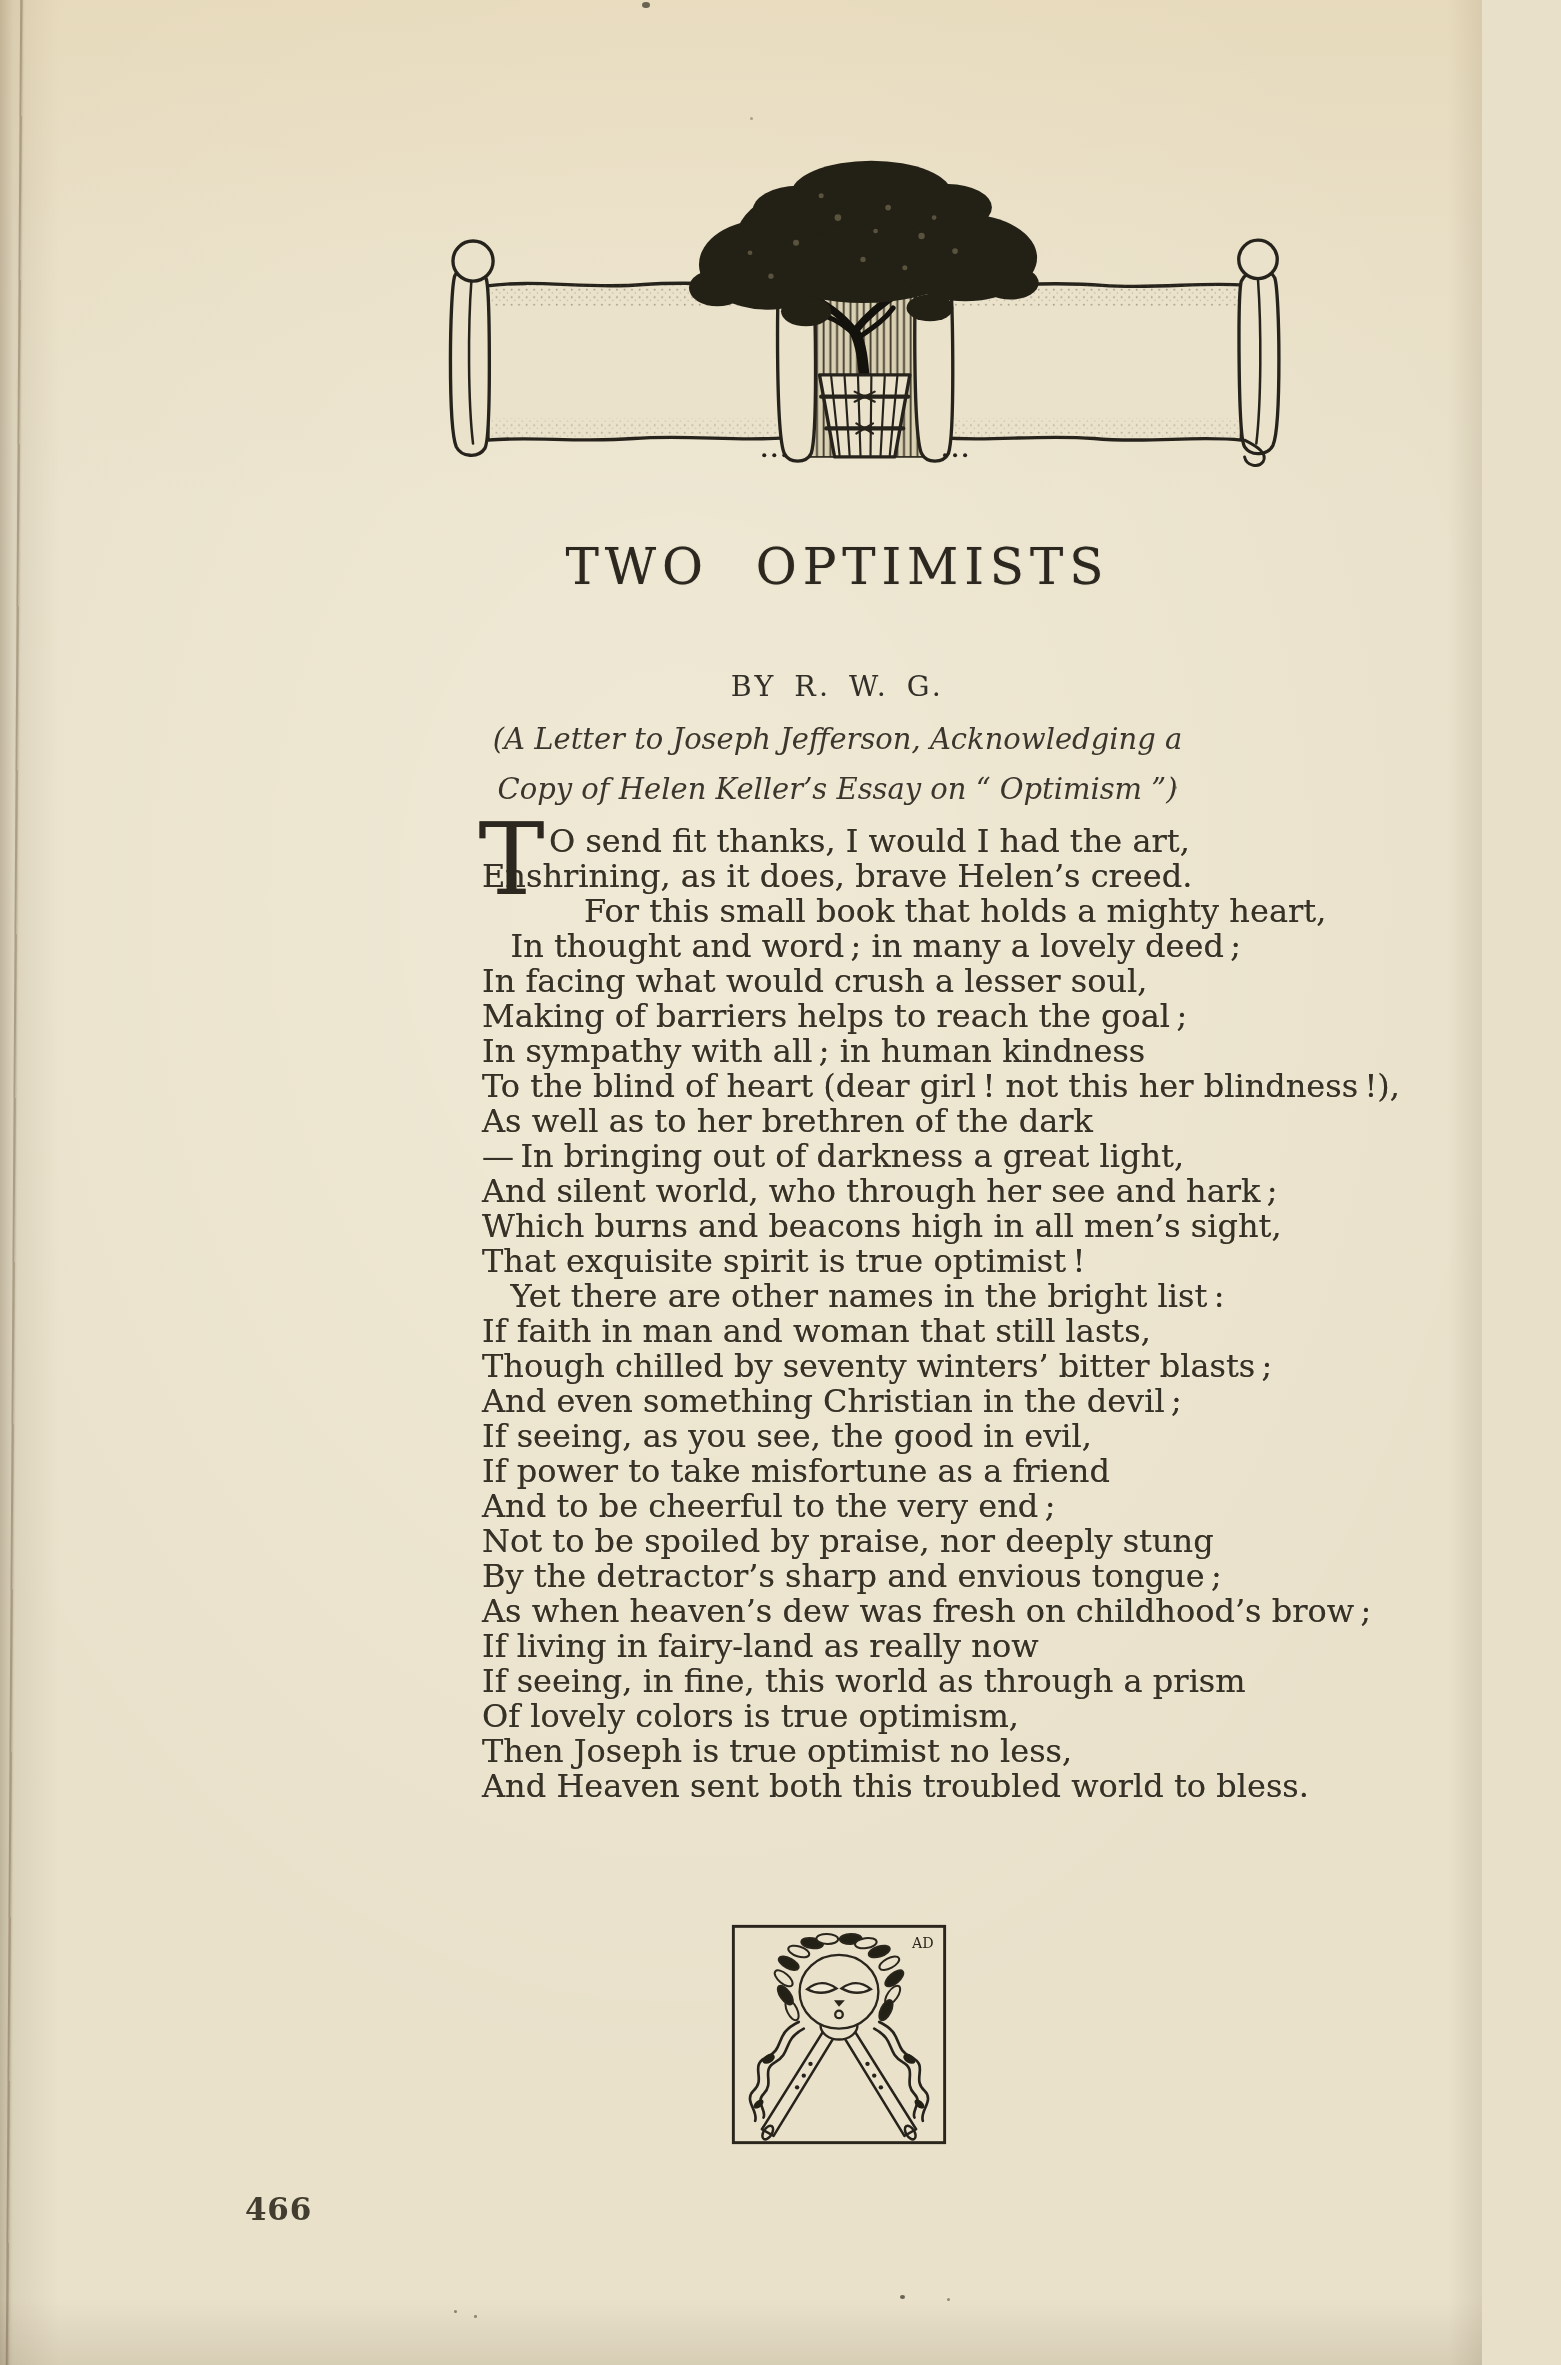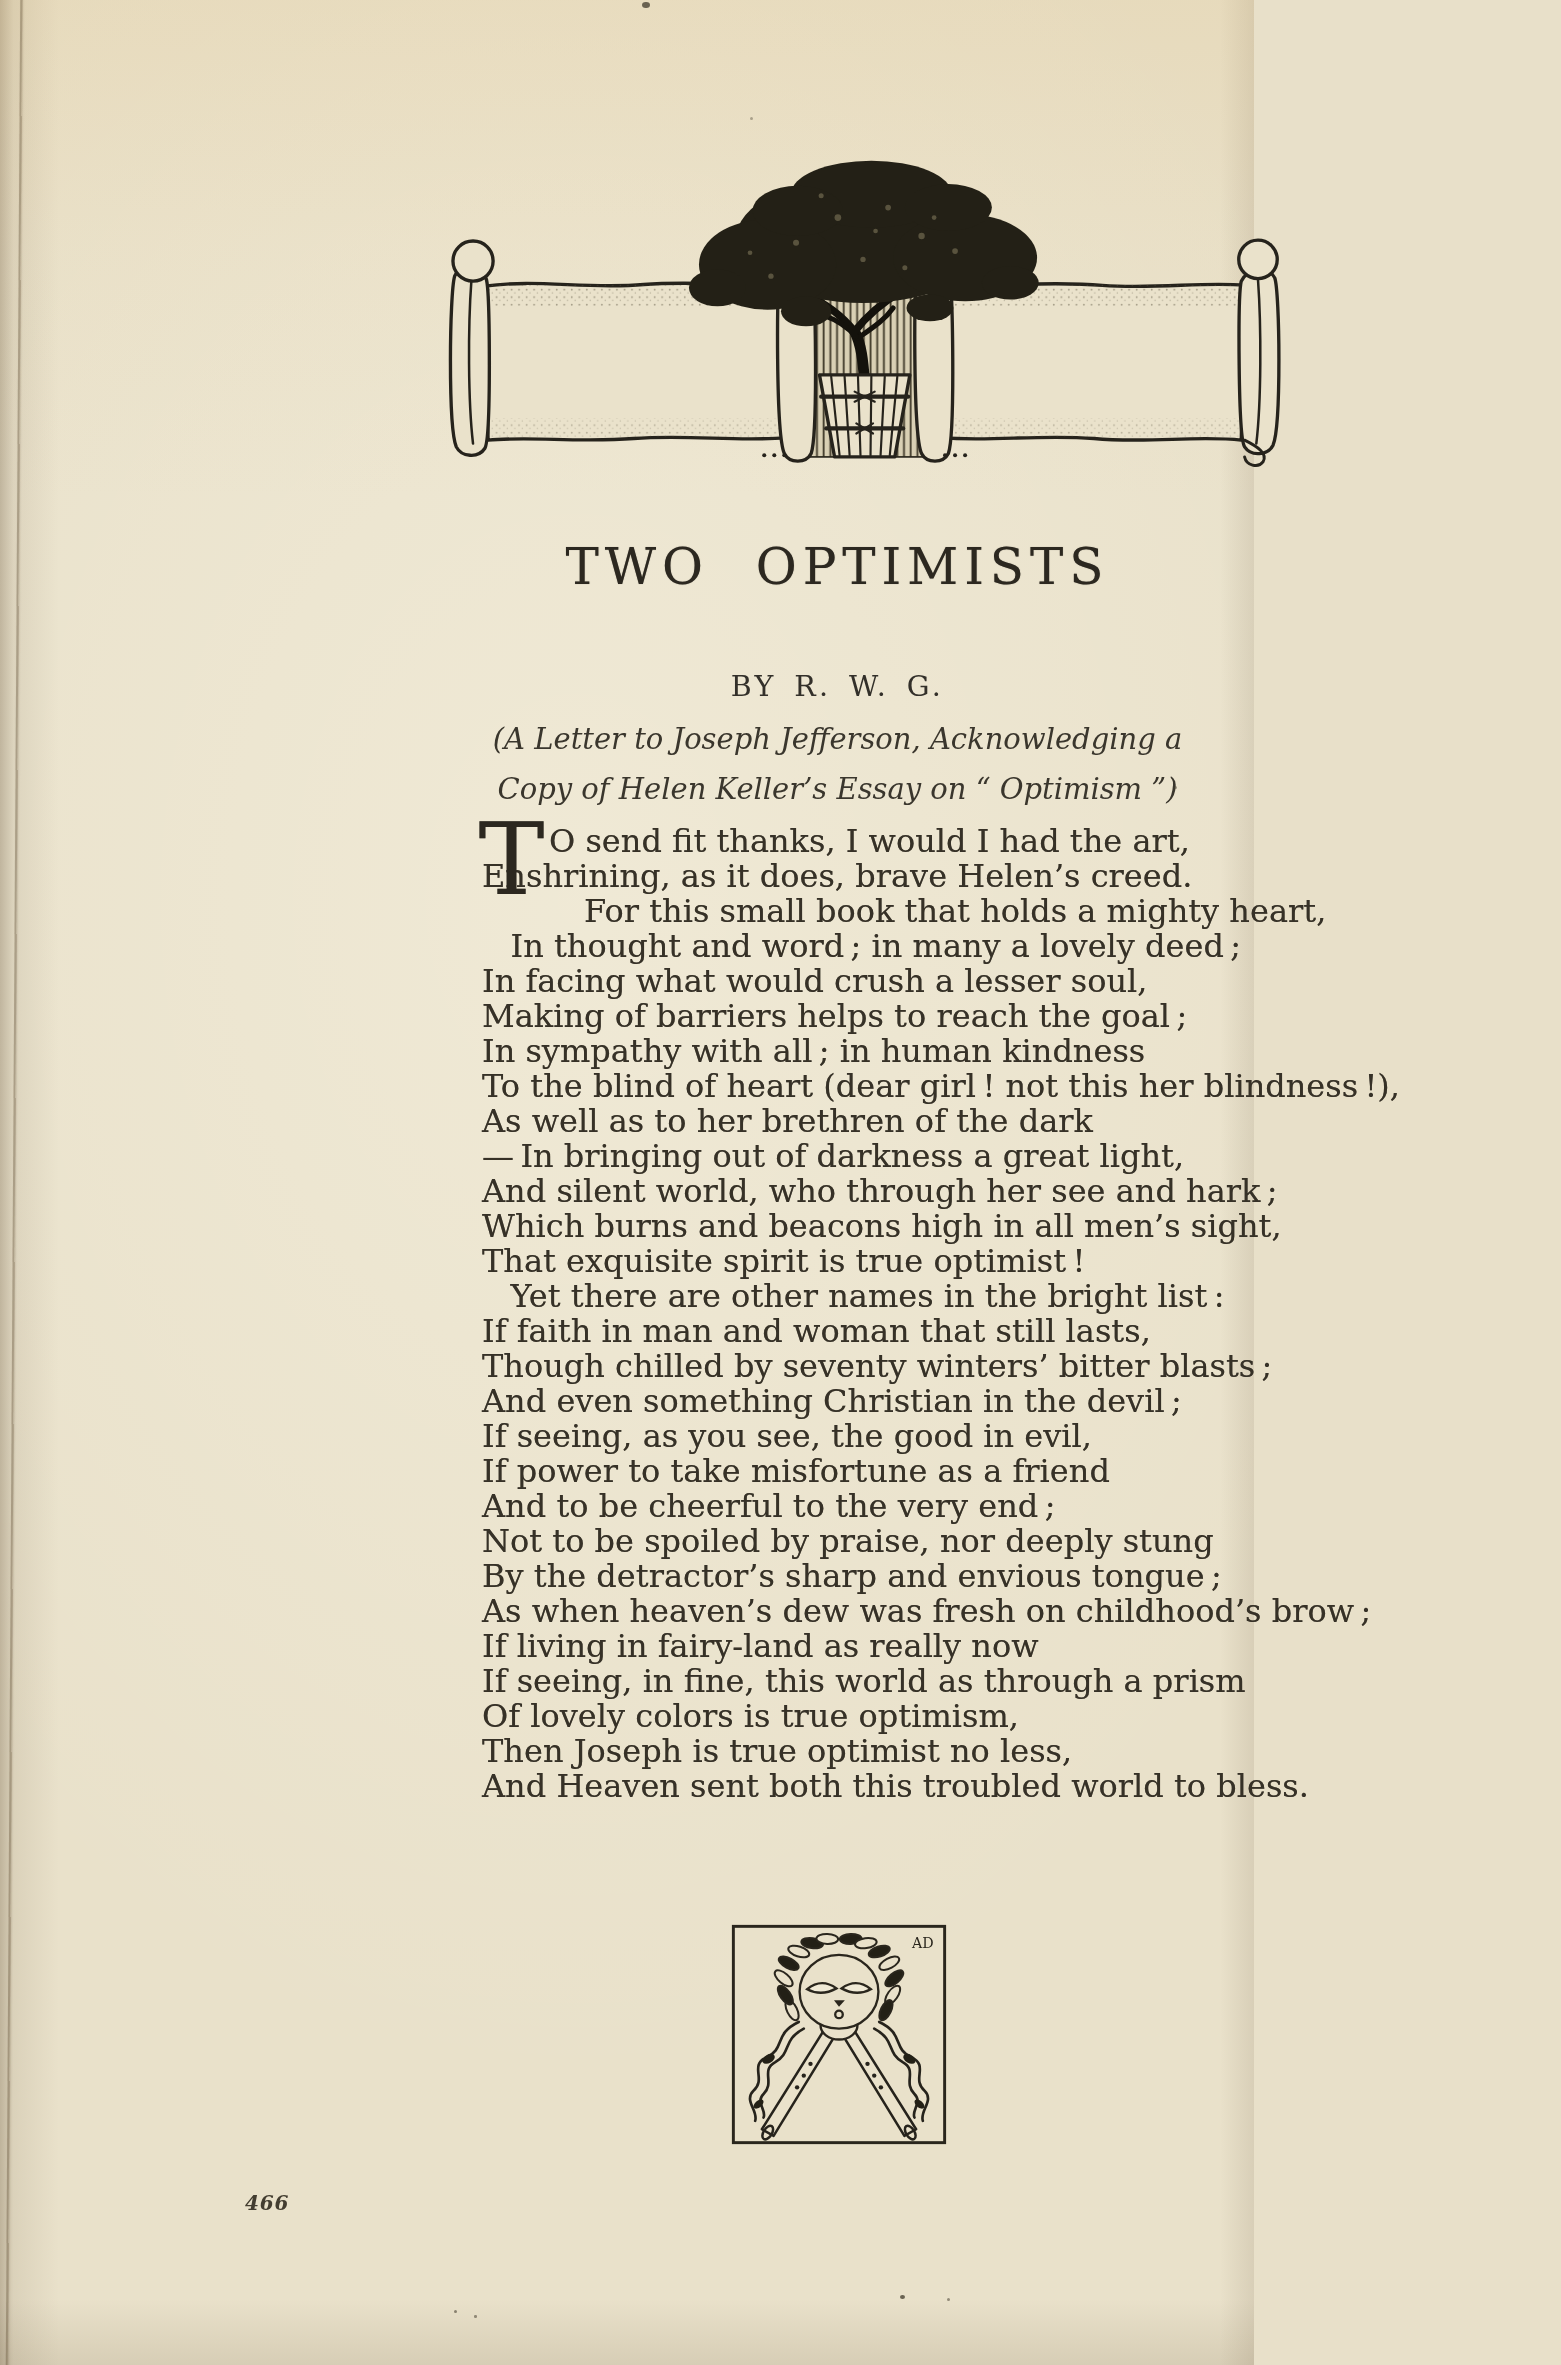--- a/index.html
+++ b/index.html
@@ -2,21 +2,21 @@
 <html style="font-size:13.4px"><head>
 <meta charset="utf-8">
 <style>
   html,body{margin:0;padding:0;}
   body{
     width:1561px;height:2366px;overflow:hidden;
     background:#e8e0c9;
     font-family:"DejaVu Serif", serif;
   }
   #page{
-    position:relative;width:1254px;height:2366px;
+    position:relative;width:1482px;height:2366px;
     background:
       linear-gradient(180deg, rgba(219,183,116,0.16) 0, rgba(219,183,116,0.05) 251px, rgba(0,0,0,0) 503px),
       linear-gradient(90deg, rgba(94,74,48,0.30) 0, rgba(94,74,48,0.10) 13.4px, rgba(94,74,48,0) 59px),
       linear-gradient(270deg, rgba(94,74,48,0.12) 0, rgba(94,74,48,0) 34px),
       linear-gradient(0deg, rgba(104,84,54,0.14) 0, rgba(104,84,54,0) 67px),
       radial-gradient(ellipse 1173px 1592px at 46% 38%, rgba(255,252,240,0.30), rgba(0,0,0,0) 75%),
       #e9e1ca;
     color:#363127;
   }
   .crease{
@@ -50,22 +50,22 @@
   .poem-line{white-space:nowrap;}
   .poem-line .it{}
   .indent-dropcap-first{margin-left:67px;}
   .indent-dropcap-second{margin-left:102px;}
   .indent-small{margin-left:28.5px;}
   .dropcap{
     position:absolute;left:-3.4px;top:0px;font-size:99px;line-height:72px;
     color:#2c2820;
   }
   .pageno{
-    position:absolute;left:245px;top:2191px;font-size:20px;font-weight:600;
-    color:#433d30;letter-spacing:0.8px;font-style:italic;
+    position:absolute;left:245px;top:2191px;font-size:31px;font-weight:600;
+    color:#433d30;letter-spacing:0.8px;
   }
   svg .ink{stroke:#26231c;fill:none;stroke-linecap:round;stroke-linejoin:round;}
   svg .paperfill{fill:#eae2cb;}
   svg .darkfill{fill:#232016;}
   svg text{font-family:"DejaVu Serif",serif;}
 </style>
 </head>
 <body>
 
 <div id="page">

